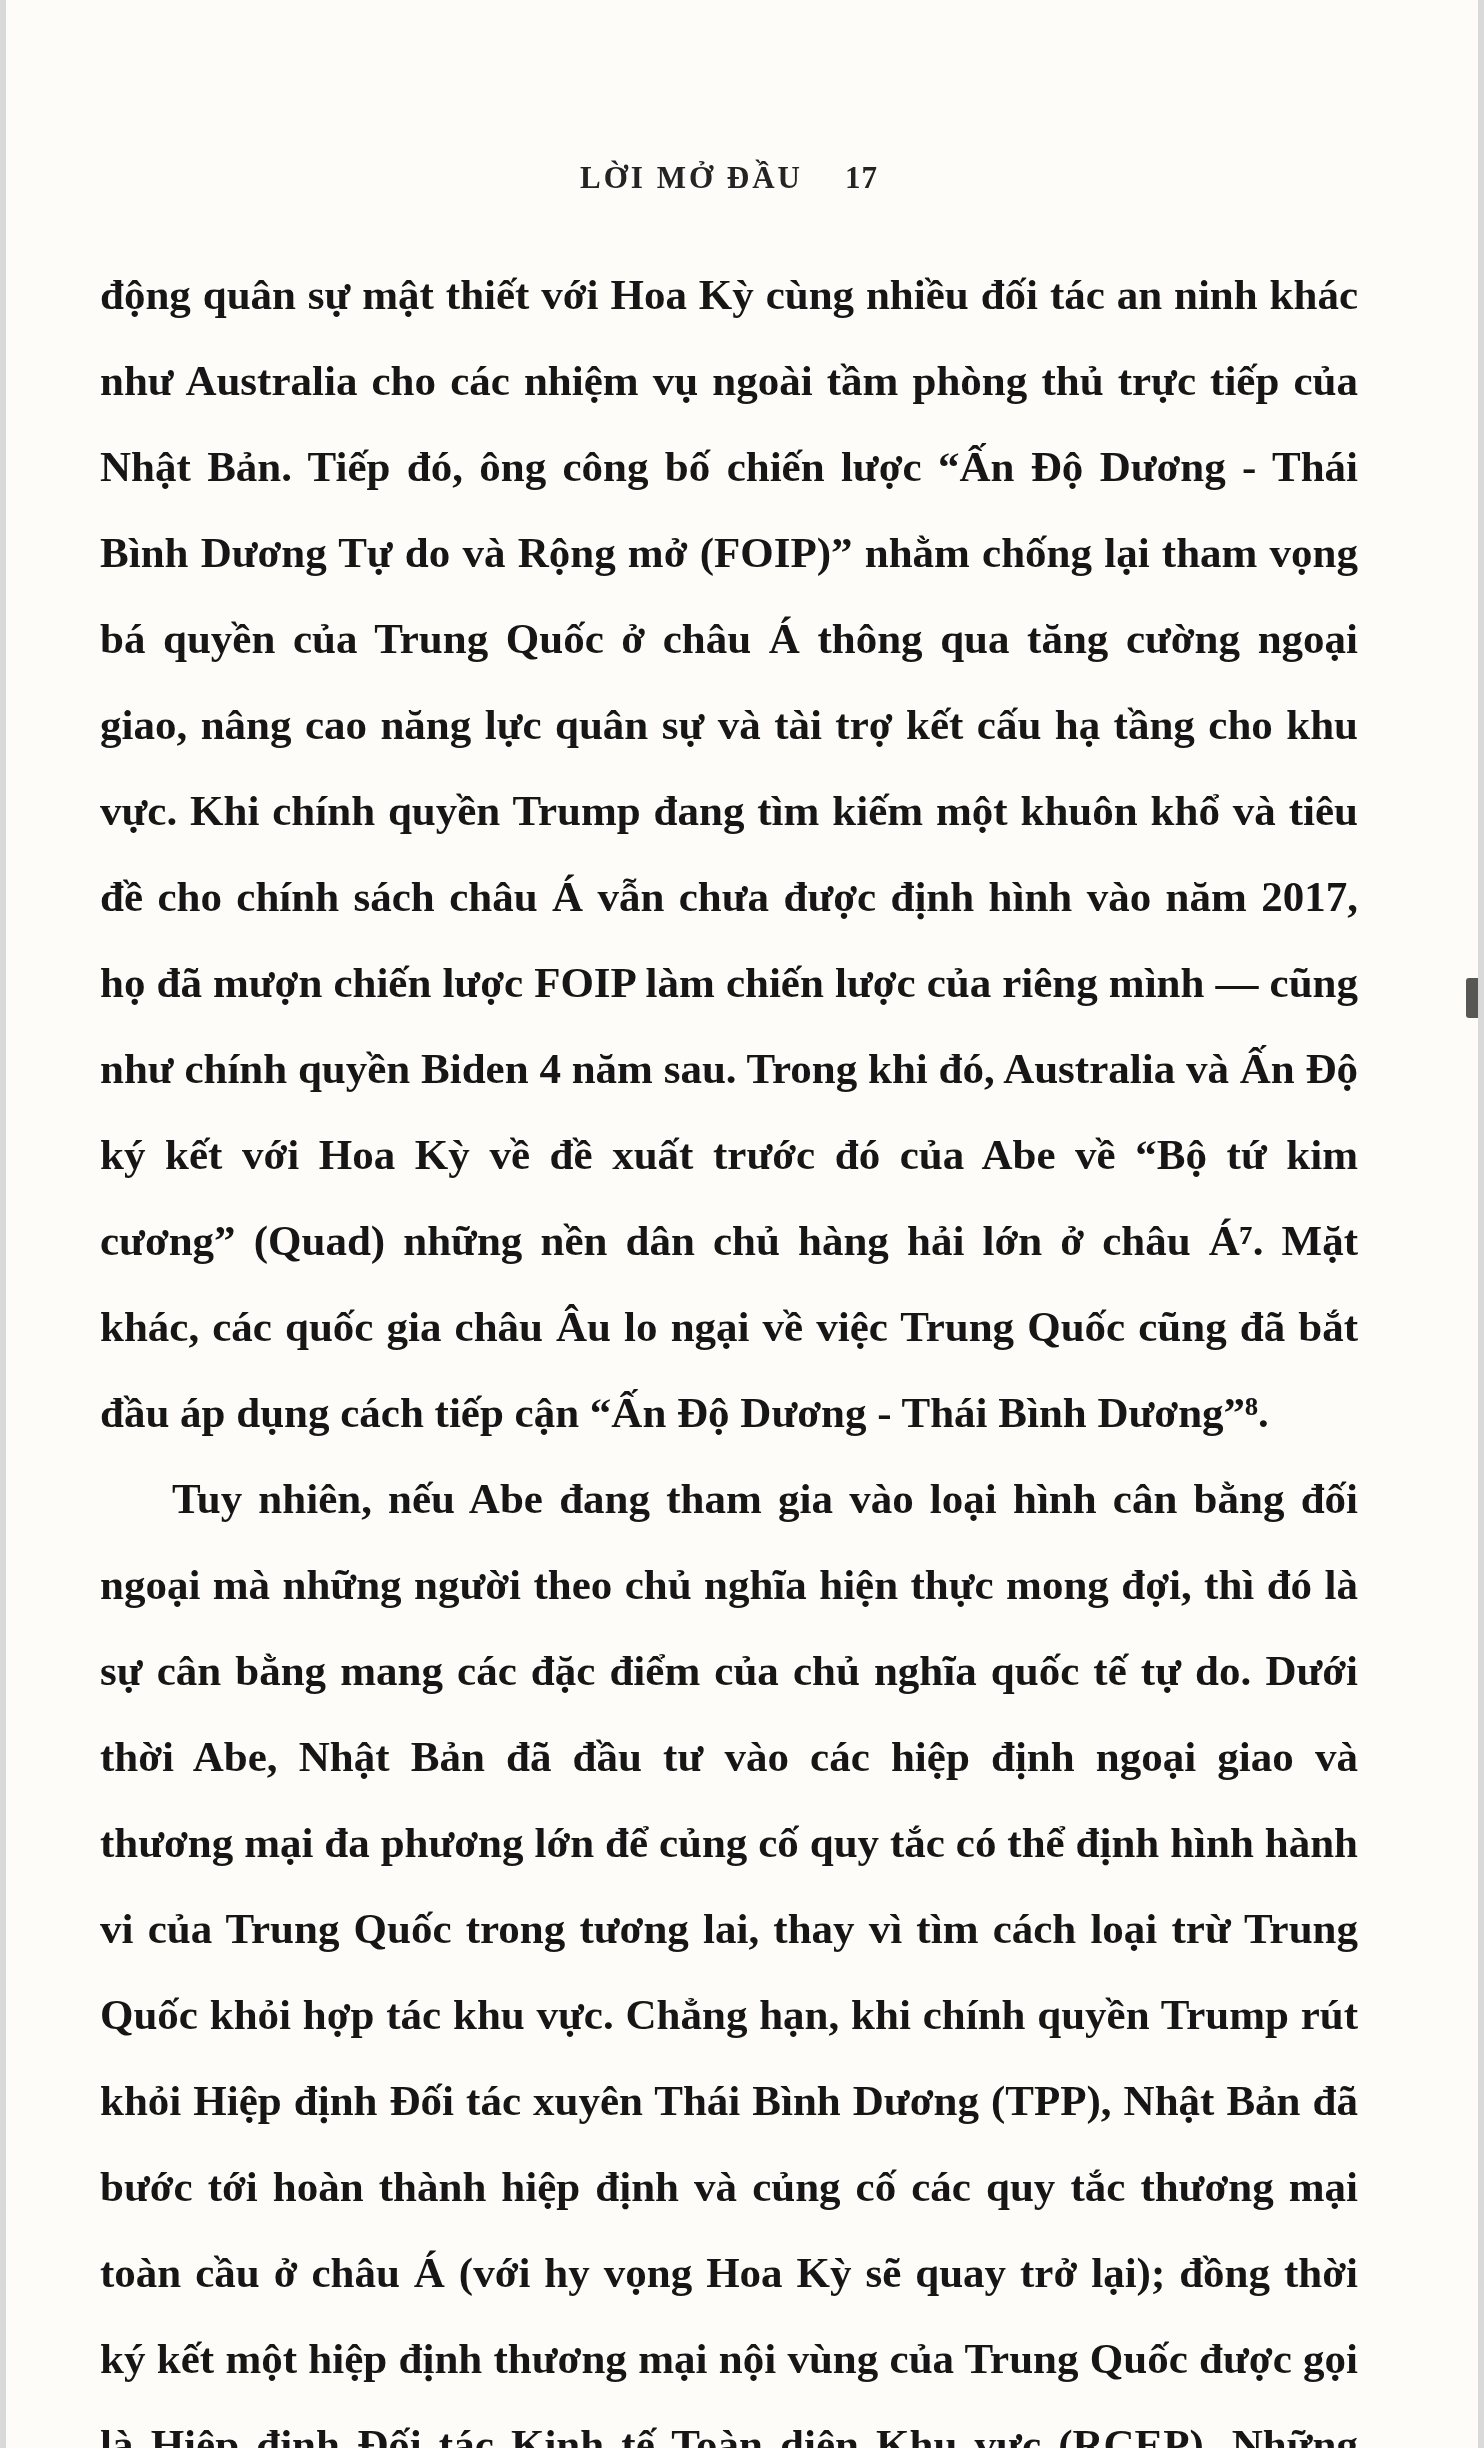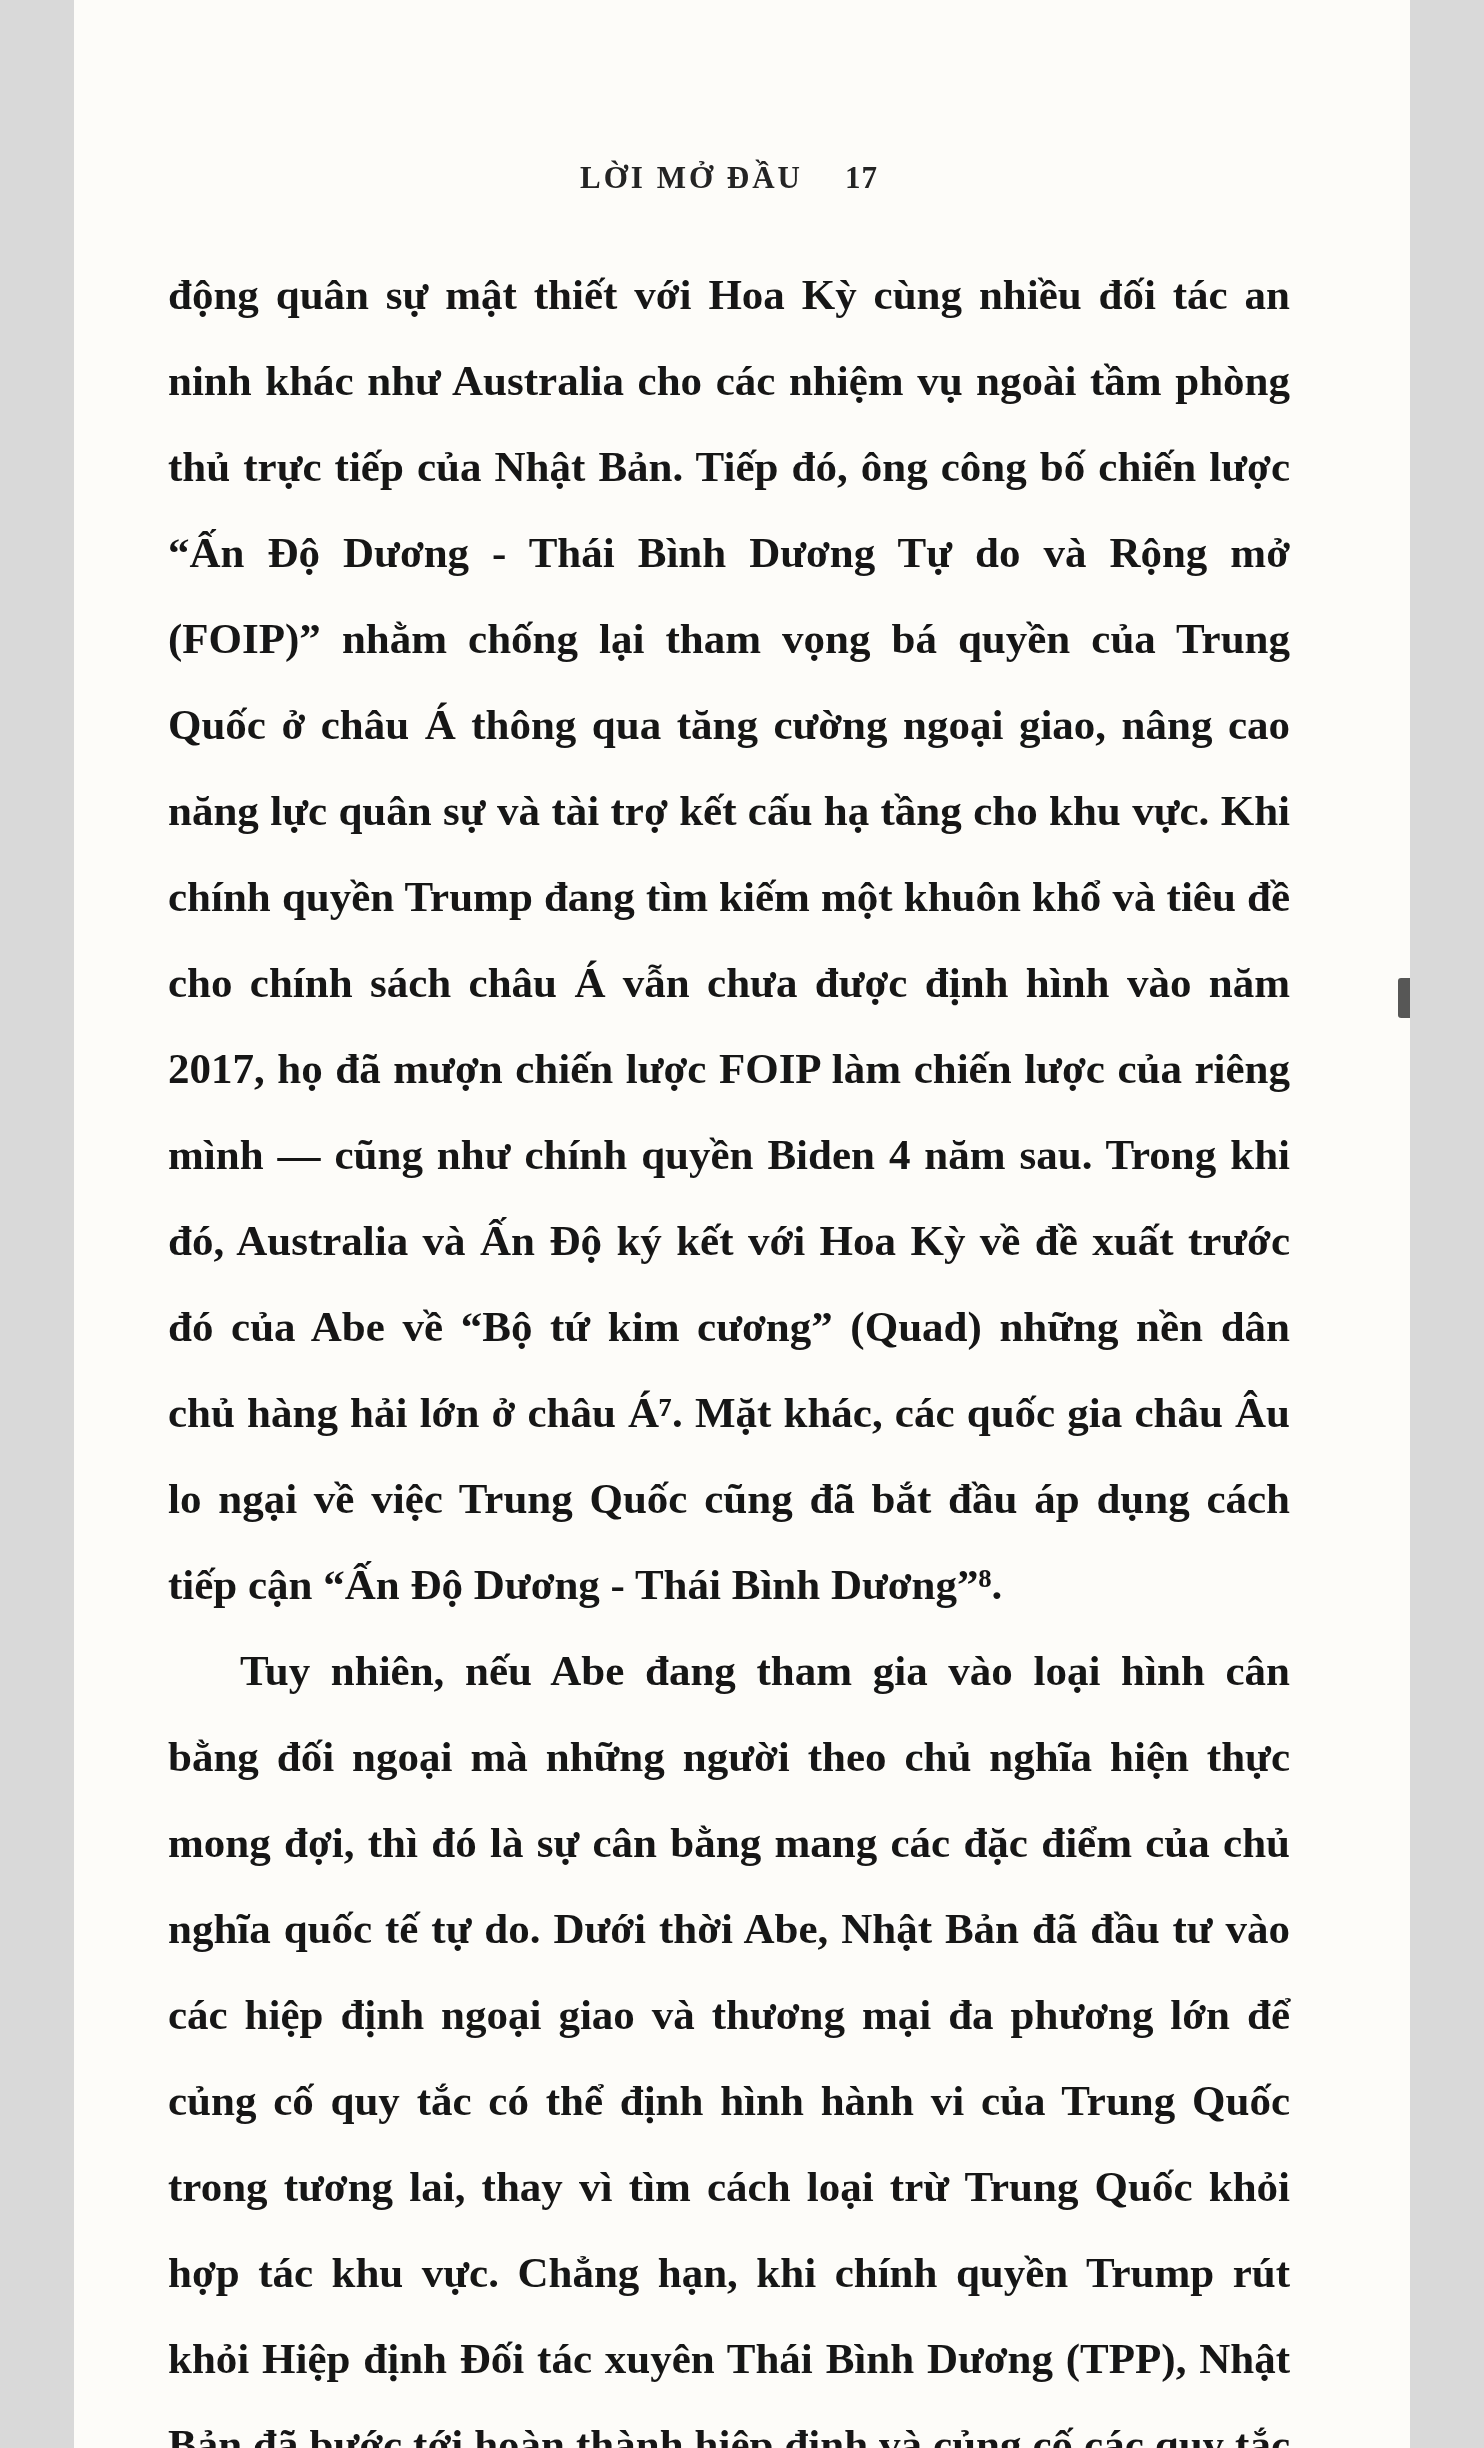--- a/index.html
+++ b/index.html
@@ -2,21 +2,21 @@
 <html><head>
   <meta charset="utf-8">
   <style>
     html, body {
       margin: 0;
       padding: 0;
       background: #d9d9d9;
     }
     .page {
       position: relative;
-      width: 1336px;
+      width: 1472px;
       height: 2448px;
       margin: 0 auto;
       background: #fdfcf9;
       color: #1b1b1b;
       font-family: "Liberation Serif", "DejaVu Serif", serif;
       overflow: hidden;
       box-sizing: border-box;
     }
     .page-header {
       position: absolute;

